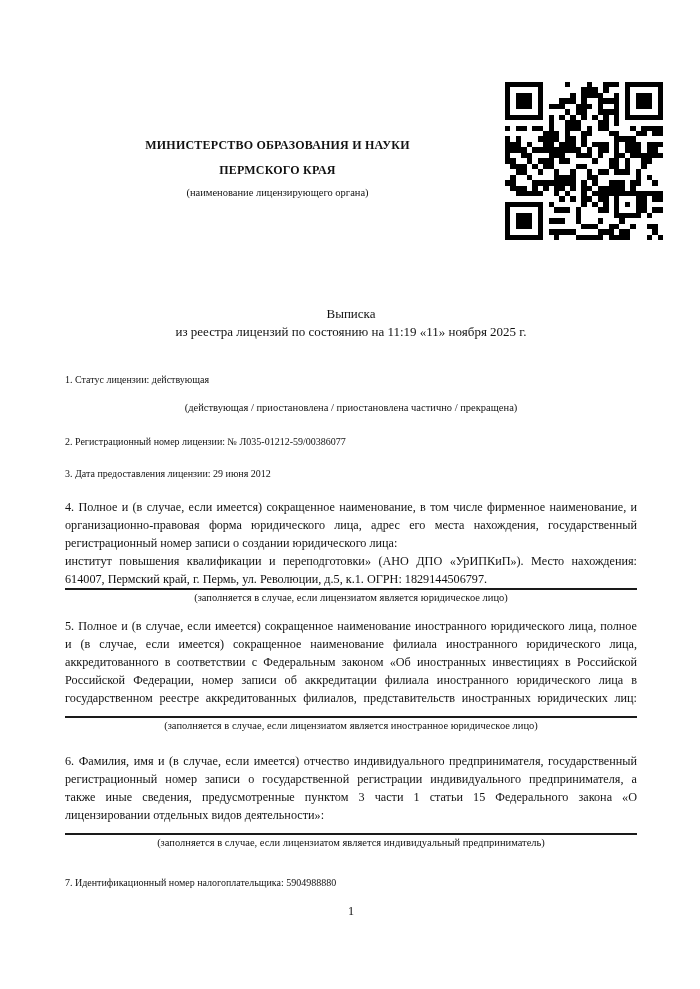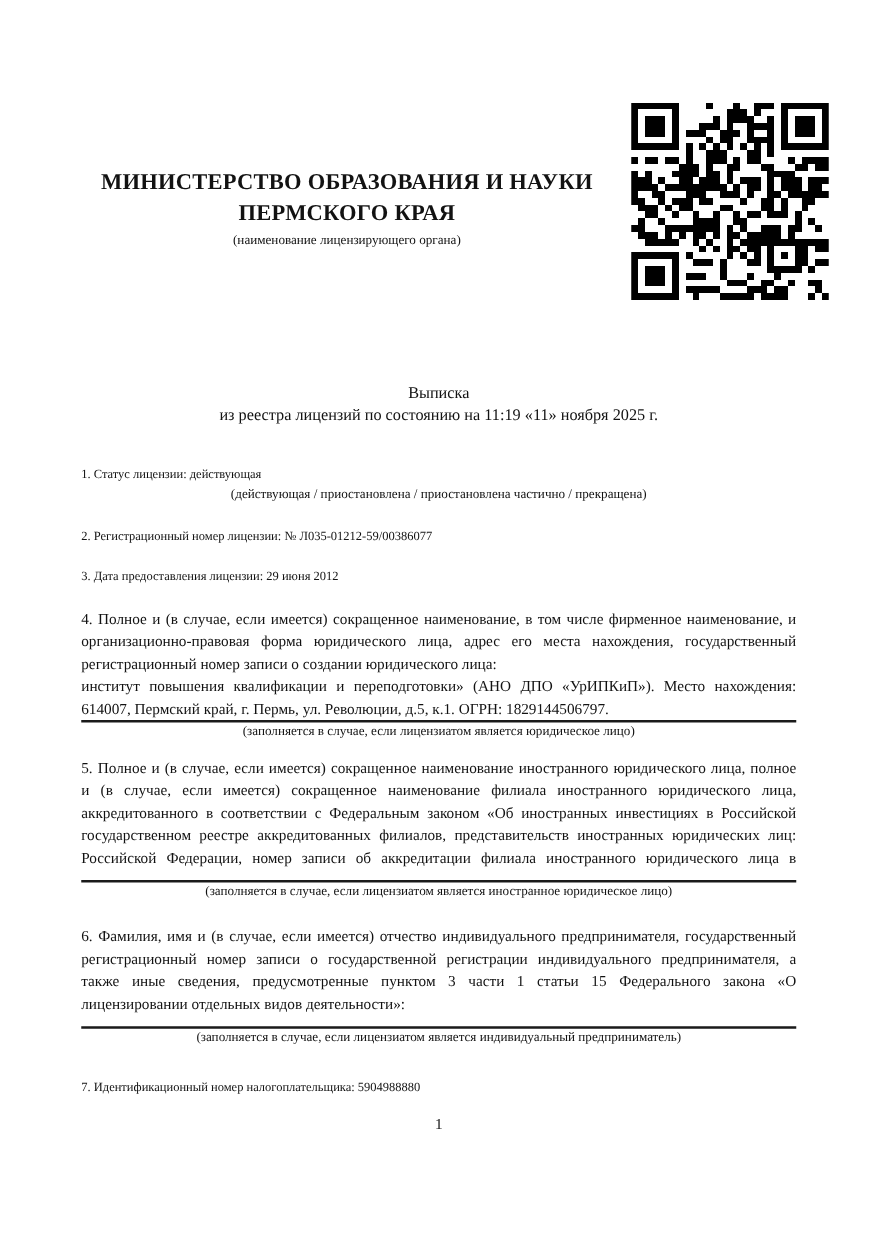--- a/index.html
+++ b/index.html
@@ -21,21 +21,21 @@
     top: 82px;
     width: 158px;
     height: 158px;
   }
   .qr svg { display: block; width: 158px; height: 158px; }
   .ministry-block {
     width: 425px;
     text-align: center;
   }
   .ministry-line {
-    font-size: 18px;
+    font-size: 12px;
     font-weight: bold;
     line-height: 25px;
     letter-spacing: 0.2px;
   }
   .ministry-note {
     font-size: 10.5px;
     line-height: 13px;
     margin-top: 3px;
   }
   .doc-title {
@@ -47,21 +47,21 @@
   .item-line { font-size: 10px; line-height: 16px; }
   .mt-item1 { margin-top: 31px; }
   .mt-item2 { margin-top: 20px; }
   .mt-item3 { margin-top: 16px; }
   .mt-item7 { margin-top: 26px; }
   .note {
     font-size: 10.5px;
     line-height: 13px;
     text-align: center;
   }
-  .note-under-item { margin-top: 1px; }
+  .note-under-item { margin-top: 13px; }
   .note-under-rule { margin-top: 1px; }
   .para { font-size: 12.2px; }
   .para .ln {
     line-height: 18px;
     text-align: justify;
     text-justify: inter-word;
   }
   .para .ln.stretch { text-align-last: justify; }
   .para .ln.last { text-align-last: left; }
   .mt-para4 { margin-top: 16px; }
@@ -544,22 +544,22 @@
     <div class="ln stretch">институт повышения квалификации и переподготовки» (АНО ДПО «УрИПКиП»). Место нахождения:</div>
     <div class="ln last">614007, Пермский край, г. Пермь, ул. Революции, д.5, к.1. ОГРН: 1829144506797.</div>
   </div>
   <div class="rule"></div>
   <div class="note note-under-rule">(заполняется в случае, если лицензиатом является юридическое лицо)</div>
 
   <div class="para mt-para5">
     <div class="ln stretch">5. Полное и (в случае, если имеется) сокращенное наименование иностранного юридического лица, полное</div>
     <div class="ln stretch">и (в случае, если имеется) сокращенное наименование филиала иностранного юридического лица,</div>
     <div class="ln stretch">аккредитованного в соответствии с Федеральным законом «Об иностранных инвестициях в Российской</div>
+    <div class="ln stretch">Российской Федерации, номер записи об аккредитации филиала иностранного юридического лица в</div>
     <div class="ln stretch">государственном реестре аккредитованных филиалов, представительств иностранных юридических лиц:</div>
-    <div class="ln stretch">Российской Федерации, номер записи об аккредитации филиала иностранного юридического лица в</div>
   </div>
   <div class="rule gap"></div>
   <div class="note note-under-rule">(заполняется в случае, если лицензиатом является иностранное юридическое лицо)</div>
 
   <div class="para mt-para6">
     <div class="ln stretch">6. Фамилия, имя и (в случае, если имеется) отчество индивидуального предпринимателя, государственный</div>
     <div class="ln stretch">регистрационный номер записи о государственной регистрации индивидуального предпринимателя, а</div>
     <div class="ln stretch">также иные сведения, предусмотренные пунктом 3 части 1 статьи 15 Федерального закона «О</div>
     <div class="ln last">лицензировании отдельных видов деятельности»:</div>
   </div>

